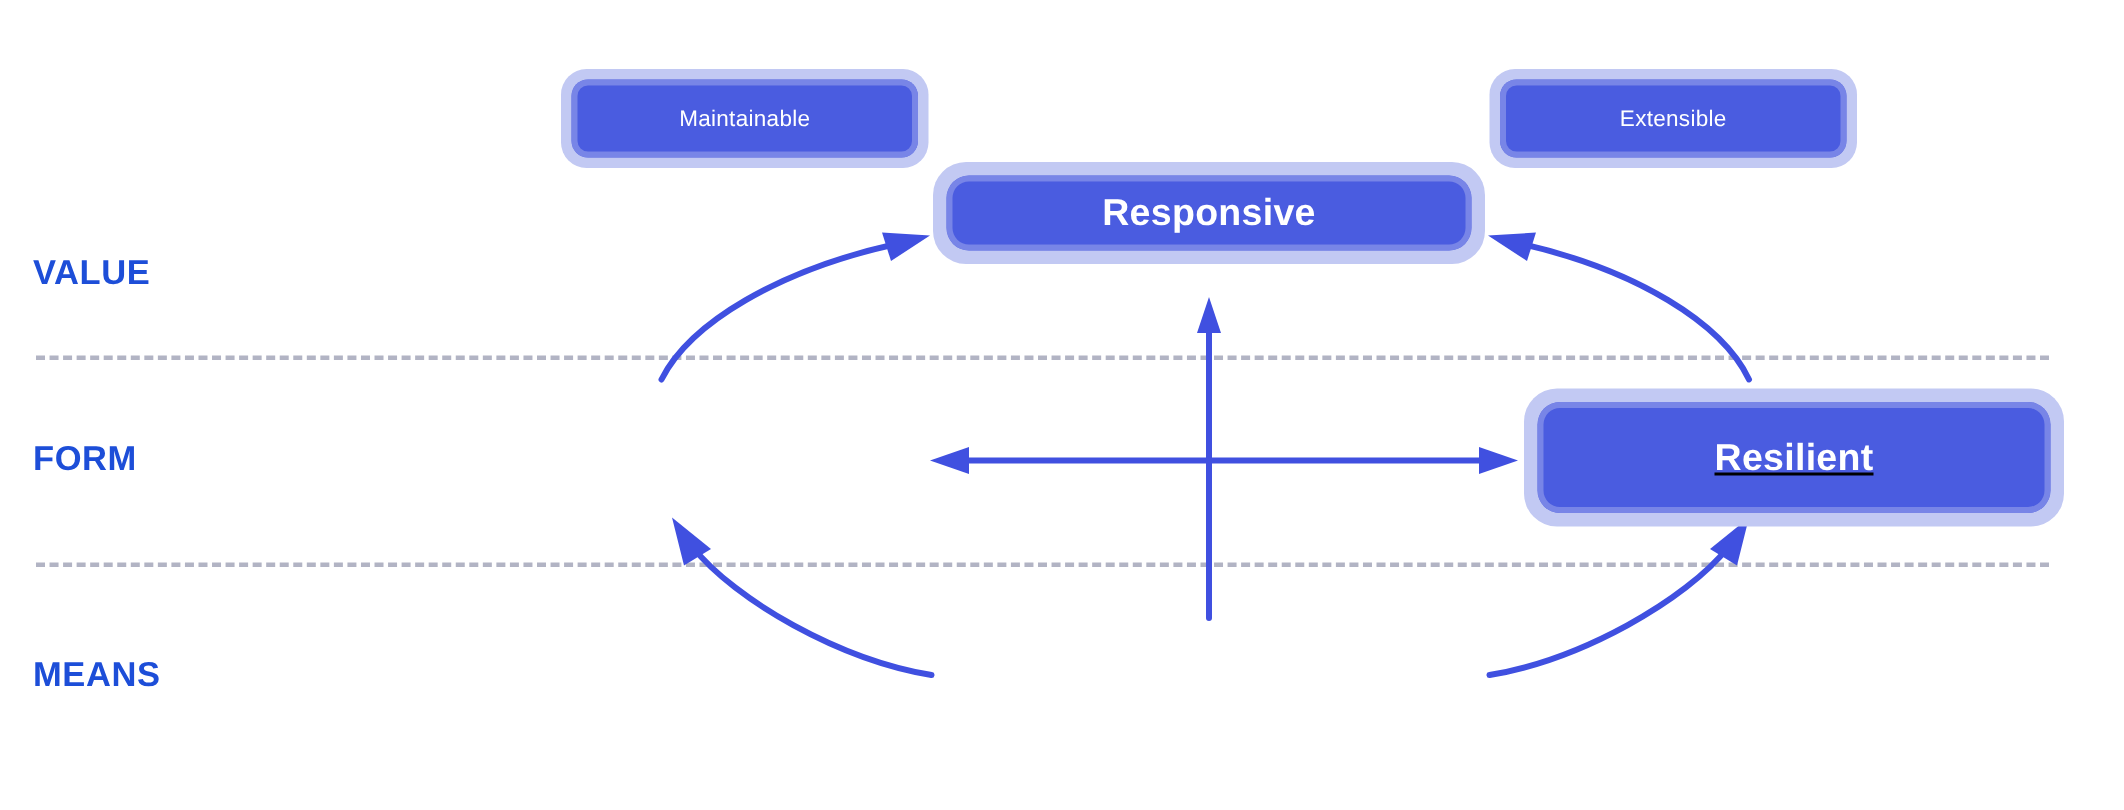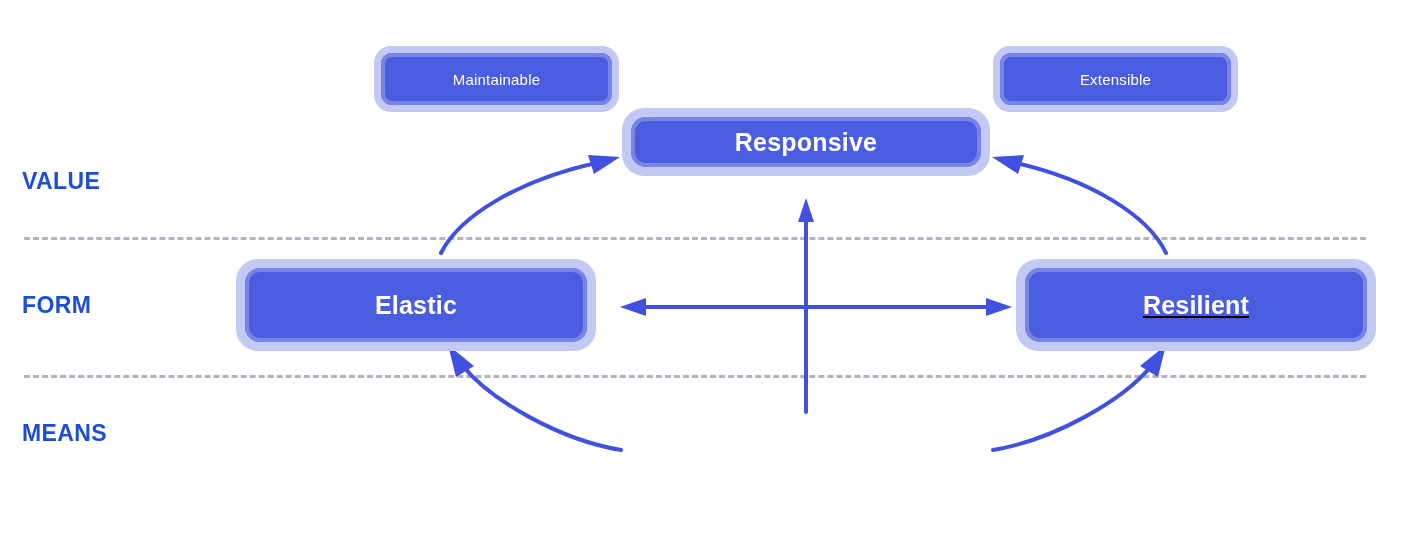--- a/index.html
+++ b/index.html
@@ -32,21 +32,21 @@
     position: absolute;
     left: 22px;
     color: #1d4ed8;
     font-weight: bold;
     font-size: 23px;
     letter-spacing: 0.4px;
     white-space: nowrap;
   }
   .tier-label.value { top: 168px; }
   .tier-label.form  { top: 292px; }
-  .tier-label.means { top: 420px; }
+  .tier-label.means { top: 436px; }
 
   
   .node {
     position: absolute;
     box-sizing: border-box;
     border-radius: 22px;
     background: #c2c9f3;
     padding: 9px;
     display: flex;
   }
@@ -157,25 +157,20 @@
       <span class="label">Extensible</span>
     </div>
   </div>
 
   <div class="node" id="node-responsive">
     <div class="inner">
       <span class="label">Responsive</span>
     </div>
   </div>
 
-  <div class="node" id="node-elastic">
-    <div class="inner">
-      <span class="label">Elastic</span>
-    </div>
-  </div>
 
   <div class="node" id="node-resilient">
     <div class="inner">
       <span class="label">Resilient</span>
     </div>
   </div>
 
 
 </div>
 

